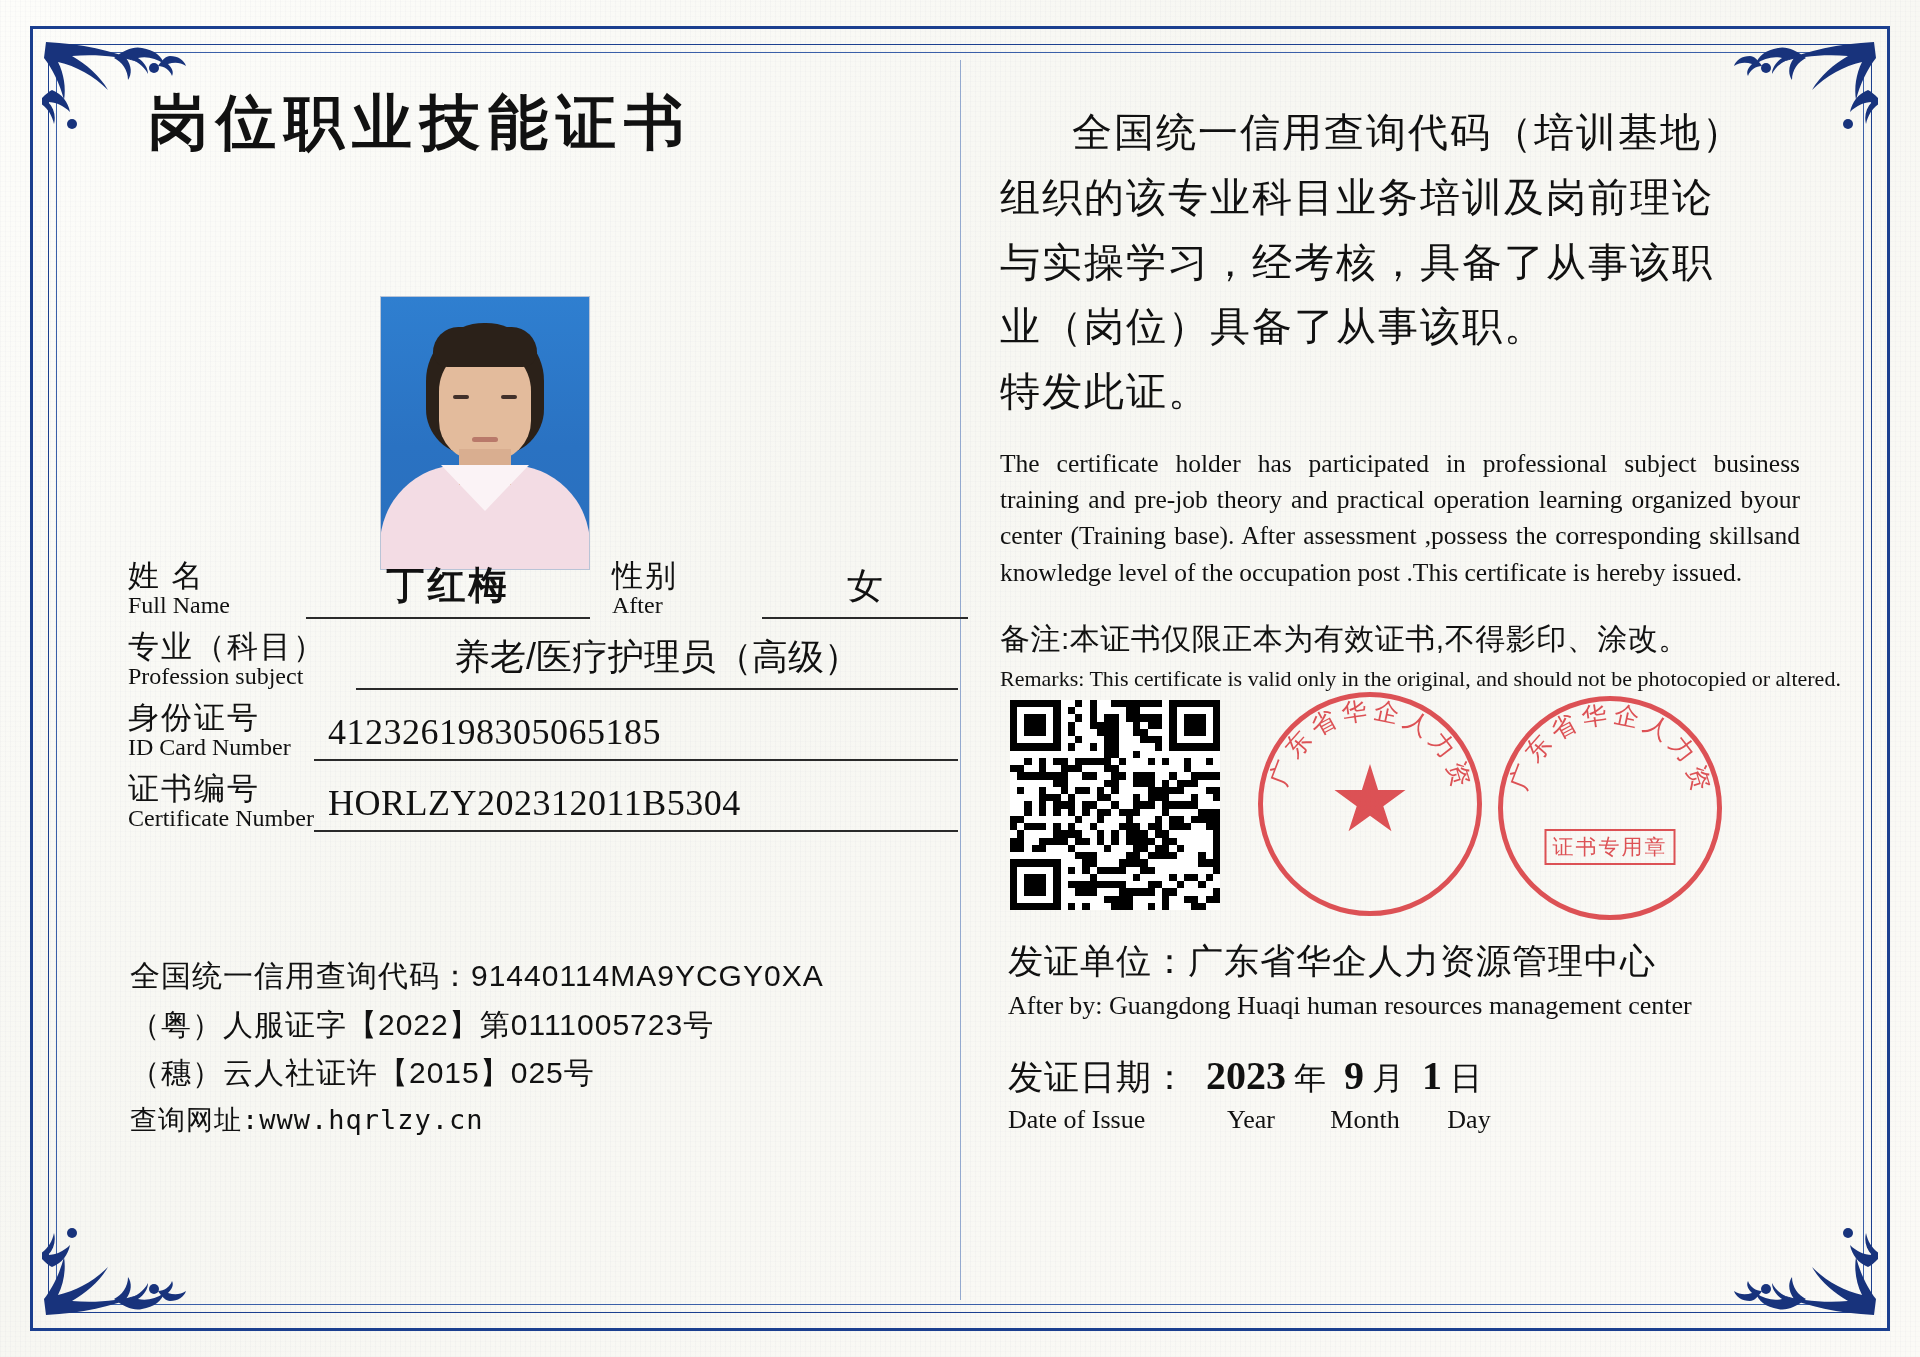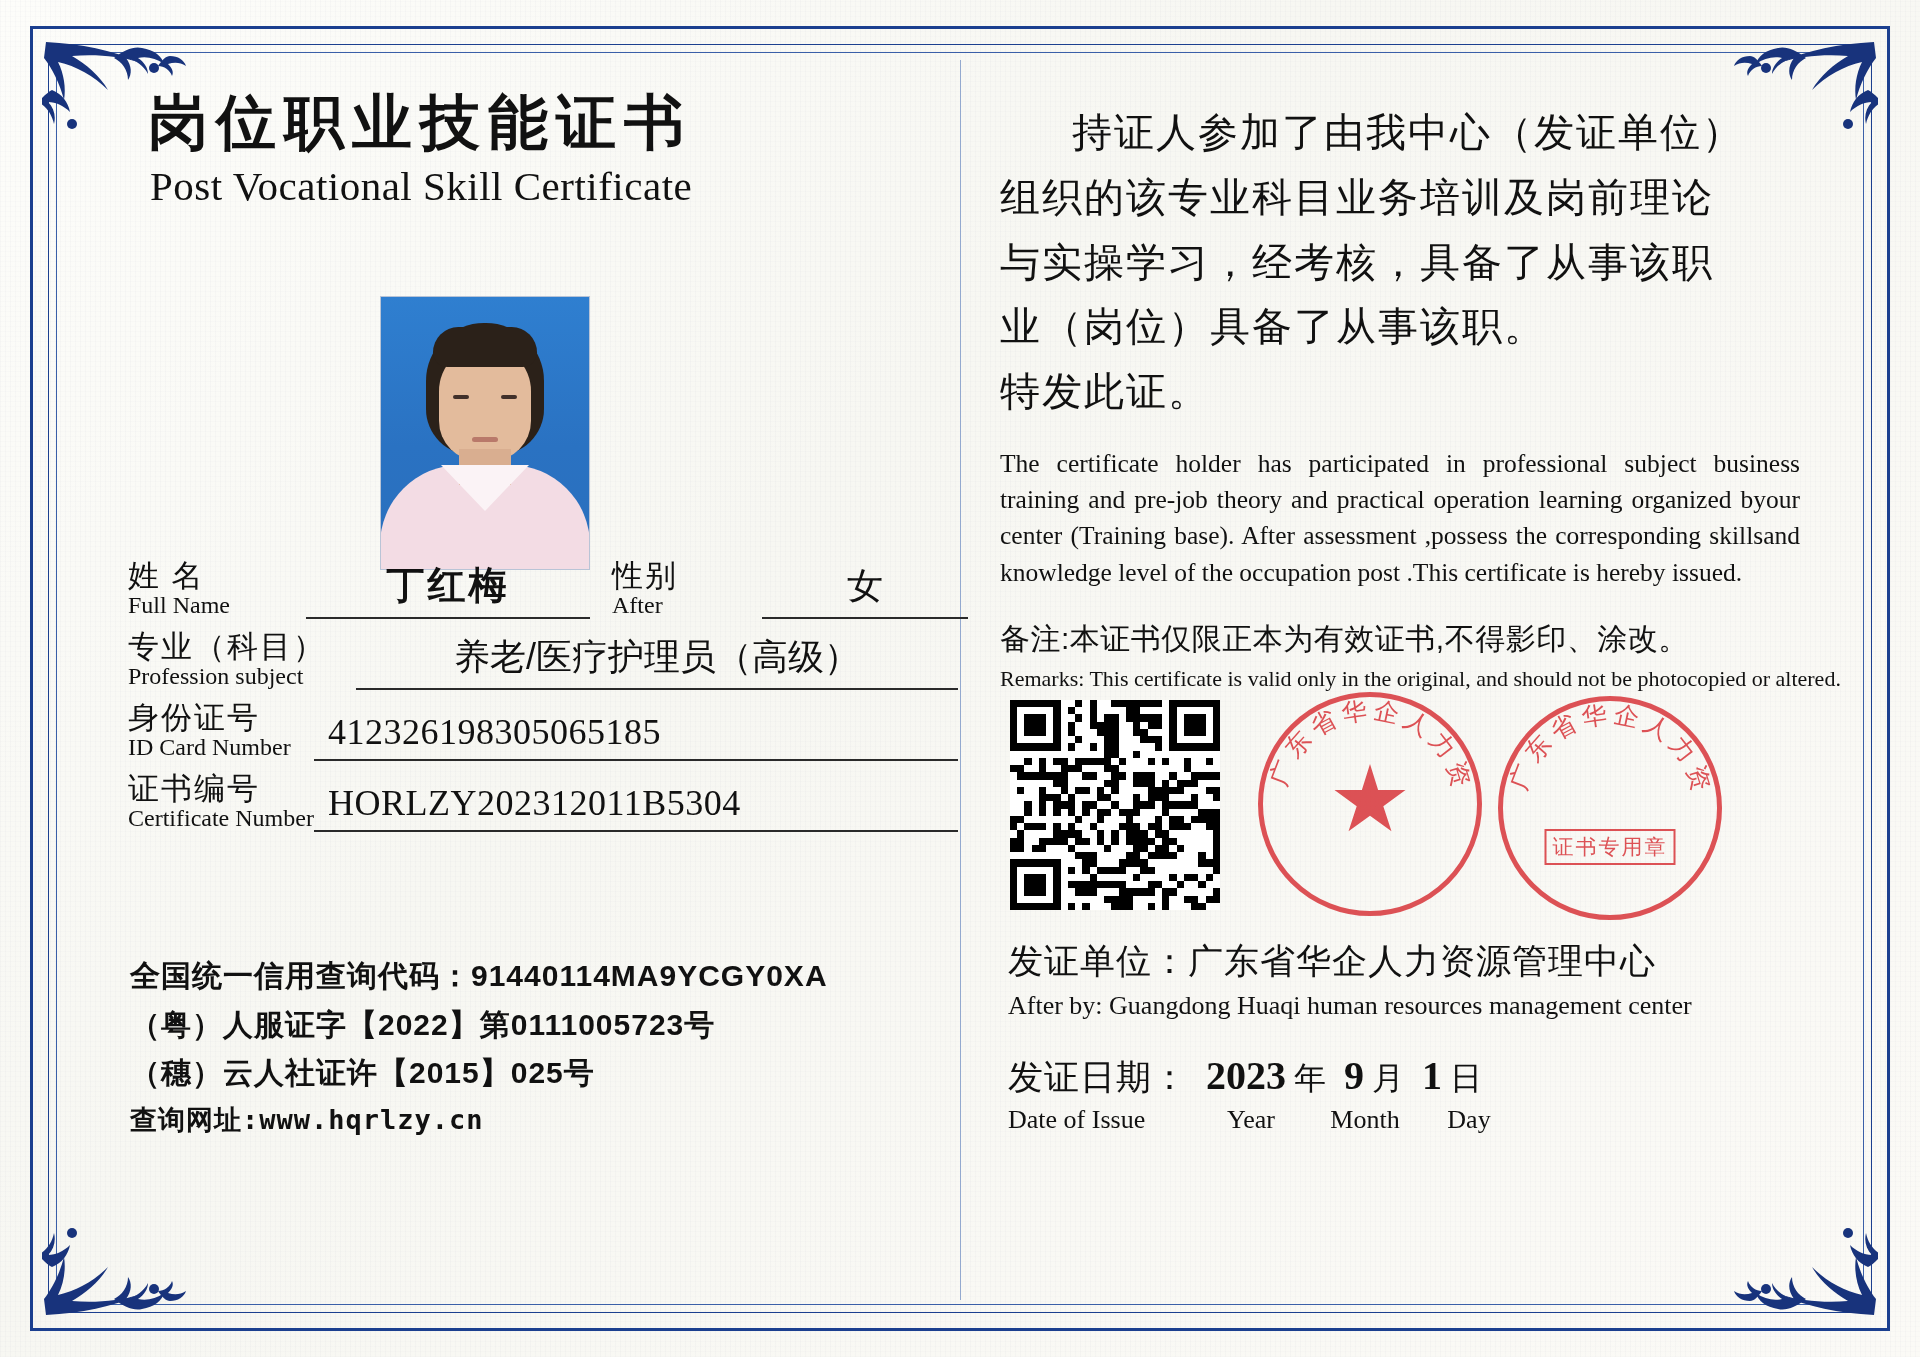--- a/index.html
+++ b/index.html
@@ -251,21 +251,20 @@
   .footer-lines {
     position: absolute;
     left: 40px;
     top: 862px;
     width: 820px;
     font-family: "Liberation Sans", sans-serif;
     font-size: 30px;
     color: #111;
     line-height: 1.62;
     letter-spacing: 1px;
-    font-weight: bold;
   }
   .footer-lines div { white-space: nowrap; }
   .footer-lines .url {
     font-family: "DejaVu Sans Mono", monospace;
     font-size: 27px;
     letter-spacing: 1px;
   }
 
   
   .para-cn {
@@ -472,21 +471,20 @@
         <path d="M128 18 c8 0 14 4 16 10 c-6-4-12-4-18-2 c4 4 6 8 4 12 c-2-6-8-10-14-10 c4-6 8-10 12-10z"></path>
       </g>
     </svg>
   </div>
 
   <div class="divider"></div>
 
   <div class="col-left">
 
     <div class="title-cn">岗位职业技能证书</div>
-    <div class="title-en">Post Vocational Skill Certificate</div>
 
     <div class="photo">
       <div class="body"></div>
       <div class="hair"></div>
       <div class="face"></div>
       <div class="fringe"></div>
       <div class="eye l"></div>
       <div class="eye r"></div>
       <div class="mouth"></div>
       <div class="neck"></div>
@@ -539,21 +537,21 @@
       <div>（粤）人服证字【2022】第0111005723号</div>
       <div>（穗）云人社证许【2015】025号</div>
       <div class="url">查询网址:www.hqrlzy.cn</div>
     </div>
 
   </div>
 
   <div class="col-right">
 
     <div class="para-cn">
-      <div class="indent">持证人参加了由我中心（发证单位）</div>
+      <div class="indent">全国统一信用查询代码（培训基地）</div>
       <div>组织的该专业科目业务培训及岗前理论</div>
       <div>与实操学习，经考核，具备了从事该职</div>
       <div>业（岗位）具备了从事该职。</div>
       <div>特发此证。</div>
     </div>
 
     <div class="para-en">The certificate holder has participated in professional subject business training and pre-job theory and practical operation learning organized byour center (Training base). After assessment ,possess the corresponding skillsand knowledge level of the occupation post .This certificate is hereby issued.</div>
 
     <div class="remarks-cn">备注:本证书仅限正本为有效证书,不得影印、涂改。</div>
     <div class="remarks-en">Remarks: This certificate is valid only in the original, and should not be photocopied or altered.</div>

